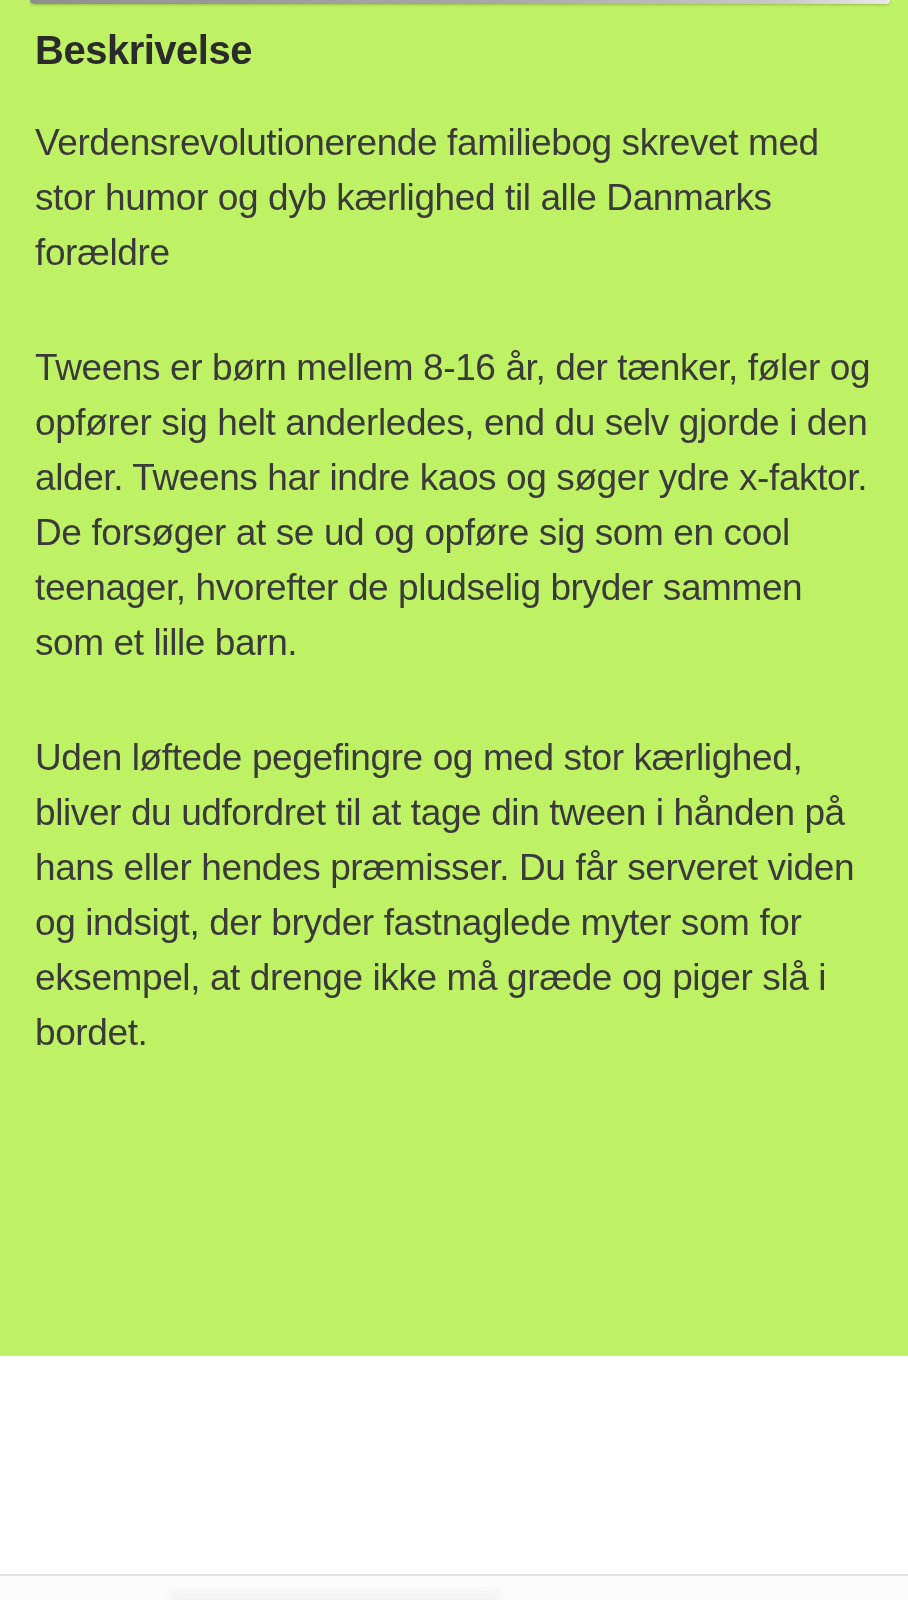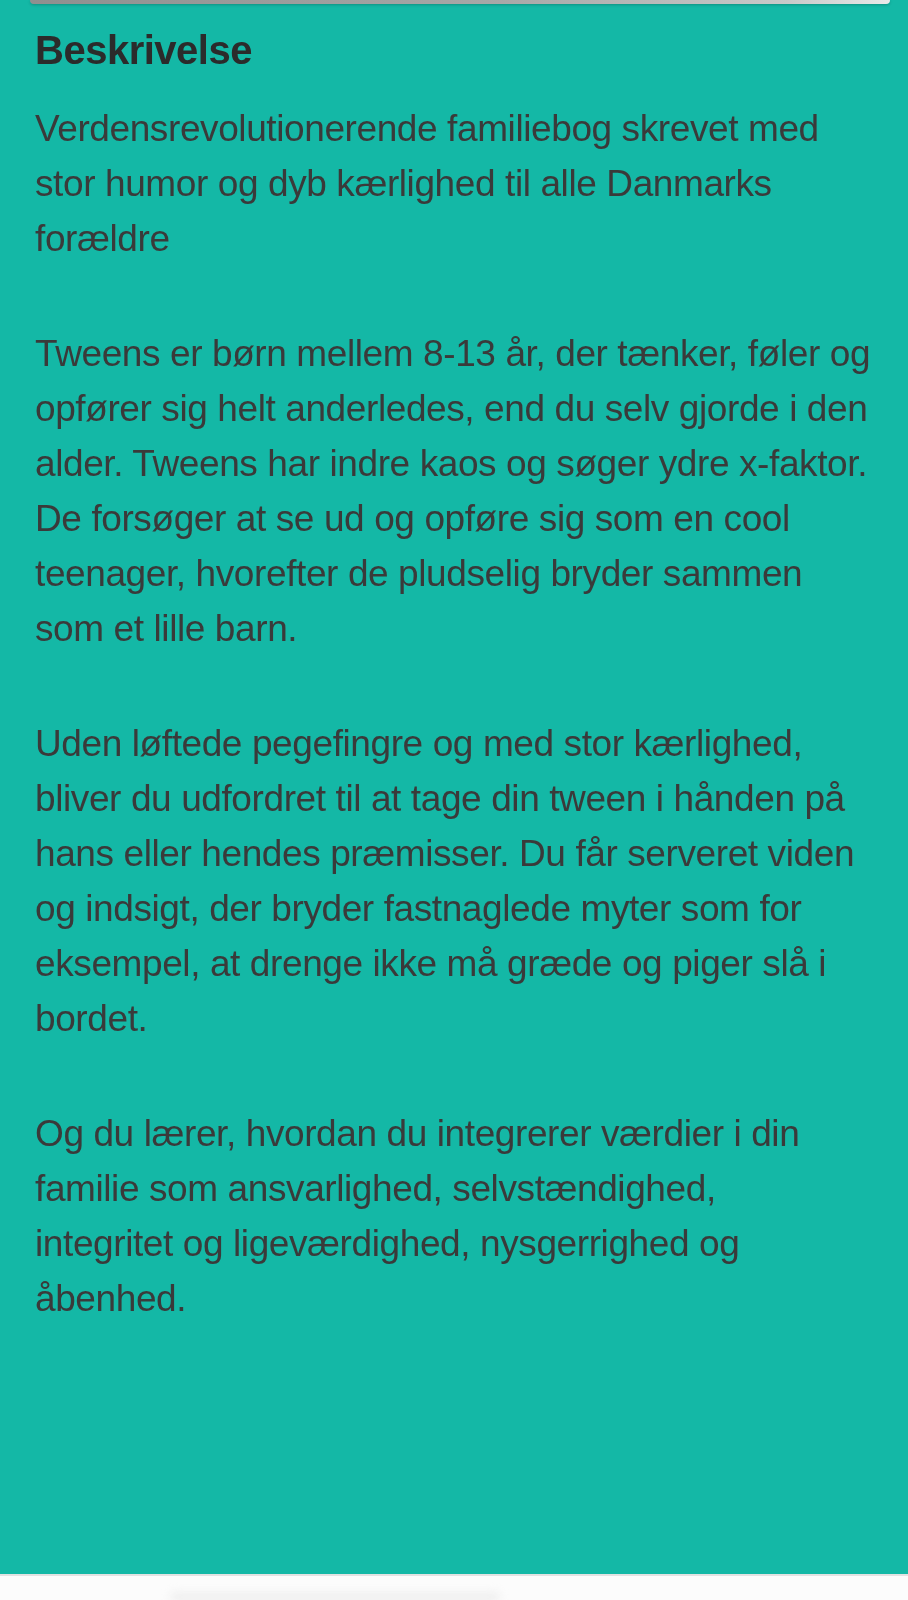--- a/index.html
+++ b/index.html
@@ -8,22 +8,22 @@
     padding: 0;
     width: 908px;
     height: 1600px;
     background: #ffffff;
     overflow: hidden;
     font-family: "Liberation Sans", sans-serif;
   }
   .page {
     position: relative;
     width: 908px;
-    height: 1600px;
-    background: #14b8a6;
+    height: 1356px;
+    background: #bef264;
   }
   
   .top-edge {
     position: absolute;
     top: 0;
     left: 30px;
     width: 860px;
     height: 4px;
     border-radius: 0 0 4px 4px;
     background: linear-gradient(to right, #8f8f8f 0%, #a8a8a8 55%, #c9c9c9 88%, #e9e9e9 100%);
@@ -47,21 +47,21 @@
   p.para {
     margin: 60px 0 0 0;
     font-size: 37px;
     font-weight: 400;
     line-height: 55px;
     letter-spacing: -0.4px;
     color: #3a3a3a;
     white-space: pre-line;
   }
   p.para.first {
-    margin-top: 28px;
+    margin-top: 42px;
   }
   .bottom-divider {
     position: absolute;
     top: 1574px;
     left: 0;
     width: 908px;
     height: 2px;
     background: #e2e2e2;
   }
   .below-area {
@@ -91,37 +91,33 @@
   <div class="top-edge"></div>
 
   <div class="content">
     <h2 class="heading">Beskrivelse</h2>
 
     <p class="para first">Verdensrevolutionerende familiebog skrevet med
 stor humor og dyb kærlighed til alle Danmarks
 forældre</p>
 
 
-    <p class="para">Tweens er børn mellem 8-13 år, der tænker, føler og
+    <p class="para">Tweens er børn mellem 8-16 år, der tænker, føler og
 opfører sig helt anderledes, end du selv gjorde i den
 alder. Tweens har indre kaos og søger ydre x-faktor.
 De forsøger at se ud og opføre sig som en cool
 teenager, hvorefter de pludselig bryder sammen
 som et lille barn.</p>
 
     <p class="para">Uden løftede pegefingre og med stor kærlighed,
 bliver du udfordret til at tage din tween i hånden på
 hans eller hendes præmisser. Du får serveret viden
 og indsigt, der bryder fastnaglede myter som for
 eksempel, at drenge ikke må græde og piger slå i
 bordet.</p>
 
-    <p class="para">Og du lærer, hvordan du integrerer værdier i din
-familie som ansvarlighed, selvstændighed,
-integritet og ligeværdighed, nysgerrighed og
-åbenhed.</p>
   </div>
 
   <div class="bottom-divider"></div>
   <div class="below-area"></div>
   <div class="below-smudge"></div>
 
 </div>
 
 </body></html>

